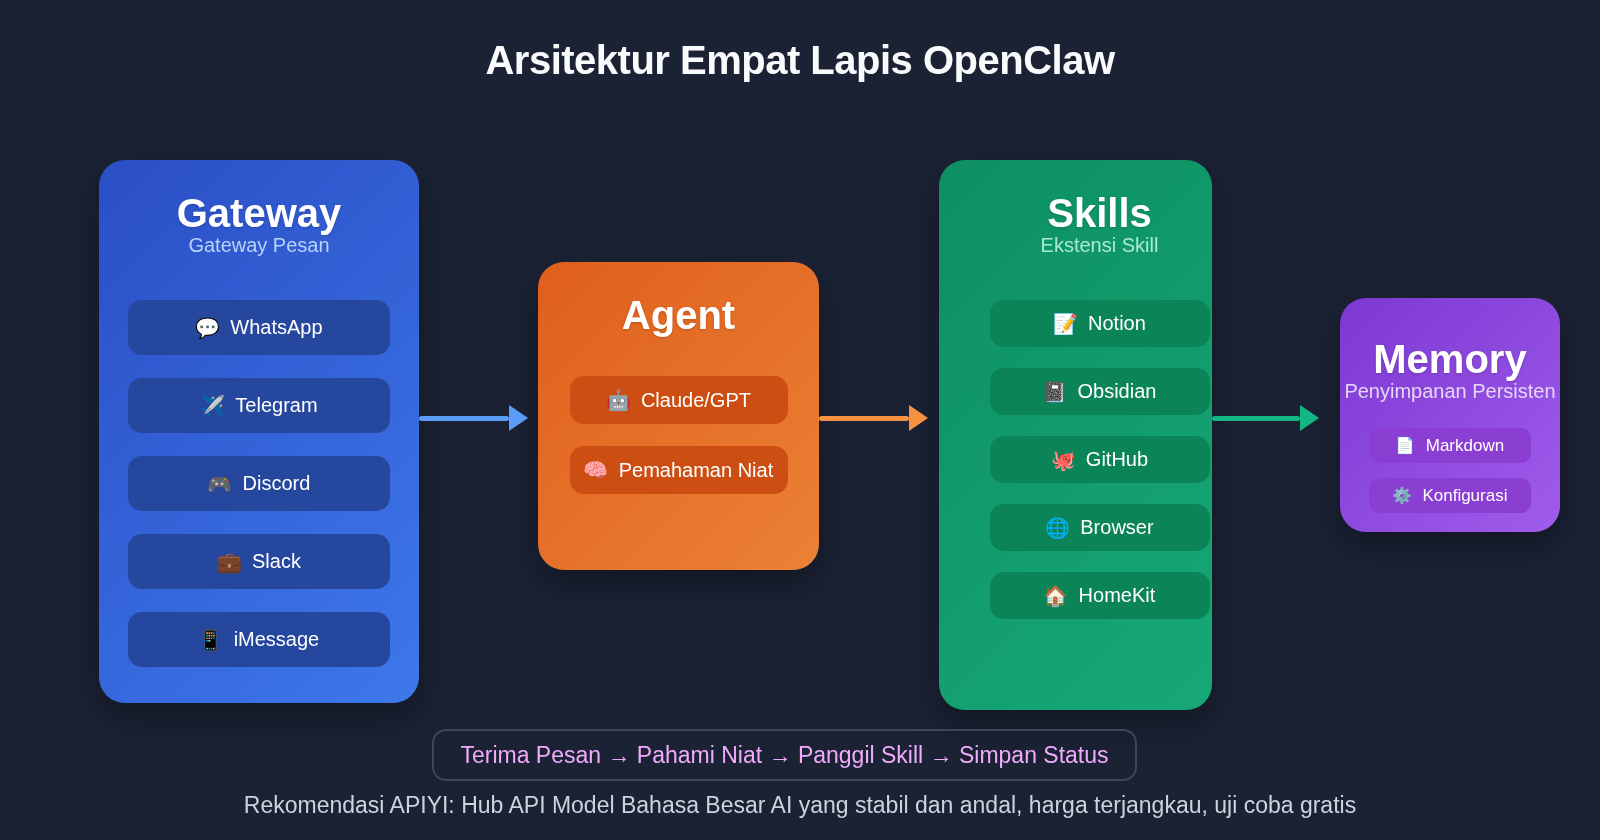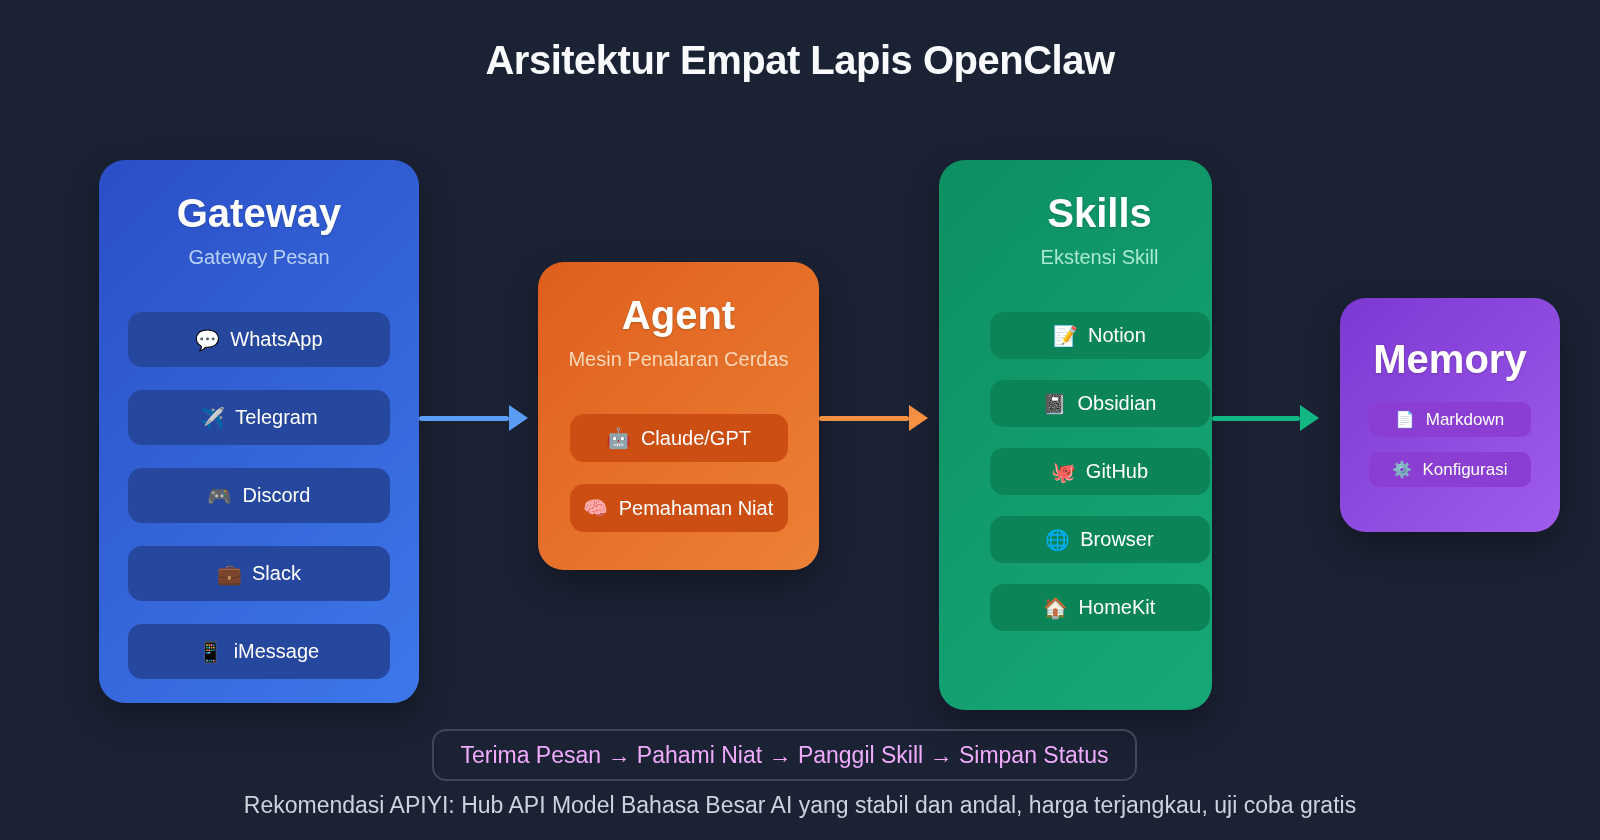--- a/index.html
+++ b/index.html
@@ -44,21 +44,21 @@
   .card--memory  { left: 1340px; top: 298px; width: 220px; height: 234px; padding-top: 42px; }
 
   .card-title {
     font-size: 40px;
     line-height: 38px;
     font-weight: 700;
     color: #ffffff;
     text-shadow: 0 1px 3px rgba(0,0,0,0.18);
   }
   .card-sub {
-    margin-top: 12px;
+    margin-top: 0;
     font-size: 20px;
     line-height: 26px;
     color: var(--sub-color);
     white-space: nowrap;
   }
   .items {
     display: flex;
     flex-direction: column;
     align-items: center;
     margin-top: 42px;
@@ -164,21 +164,20 @@
     <span class="label">Slack</span>
   </div>
         <div class="pill">
     <span class="icon">📱</span>
     <span class="label">iMessage</span>
   </div>
       </div>
   </div>
     <div class="card card--agent" style="--grad-from: #df5f1c; --grad-to: #ec8136; --pill-color: #cc4e12; --sub-color: #fbd8b9;">
     <div class="card-title">Agent</div>
-    <div class="card-sub">Mesin Penalaran Cerdas</div>
     <div class="items">
         <div class="pill">
     <span class="icon">🤖</span>
     <span class="label">Claude/GPT</span>
   </div>
         <div class="pill">
     <span class="icon">🧠</span>
     <span class="label">Pemahaman Niat</span>
   </div>
       </div>
@@ -204,20 +203,21 @@
     <span class="label">Browser</span>
   </div>
         <div class="pill">
     <span class="icon">🏠</span>
     <span class="label">HomeKit</span>
   </div>
       </div>
   </div>
     <div class="card card--memory" style="--grad-from: #7c38d2; --grad-to: #a05ceb; --pill-color: #8a3ed2; --sub-color: #e6d6f8;">
     <div class="card-title">Memory</div>
+    <div class="card-sub">Penyimpanan Persisten</div>
     <div class="items">
         <div class="pill">
     <span class="icon">📄</span>
     <span class="label">Markdown</span>
   </div>
         <div class="pill">
     <span class="icon">⚙️</span>
     <span class="label">Konfigurasi</span>
   </div>
       </div>

